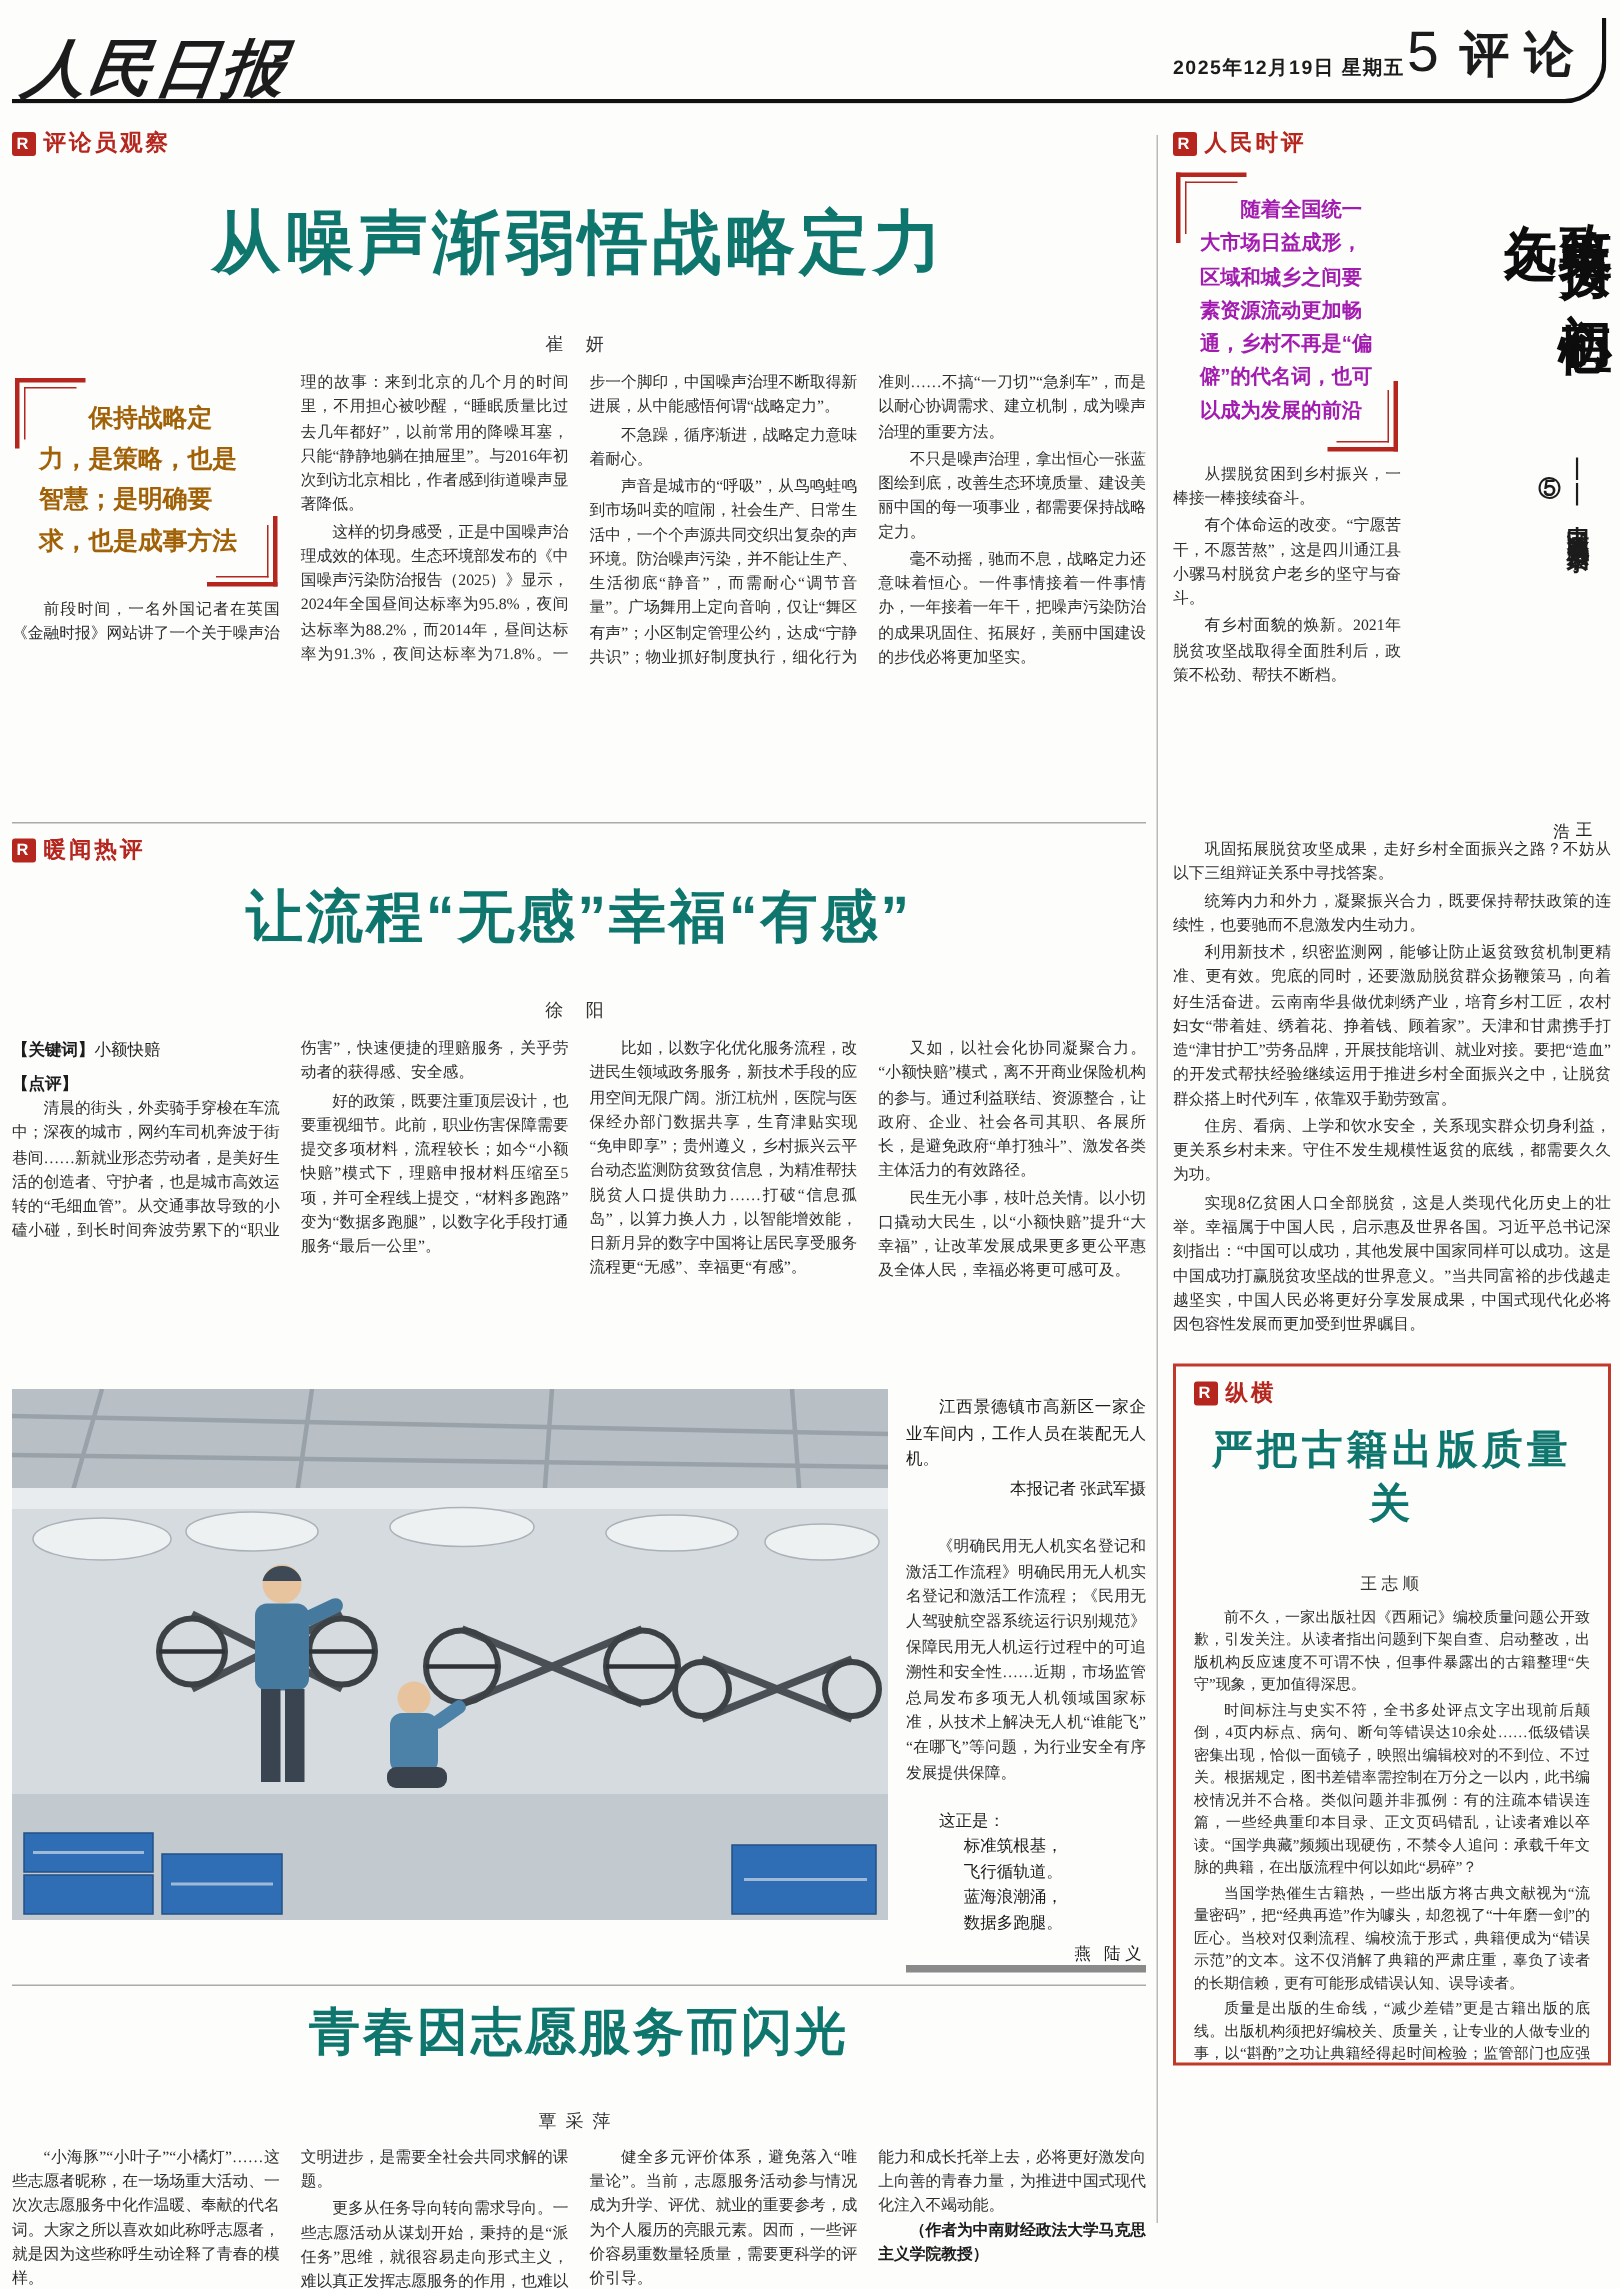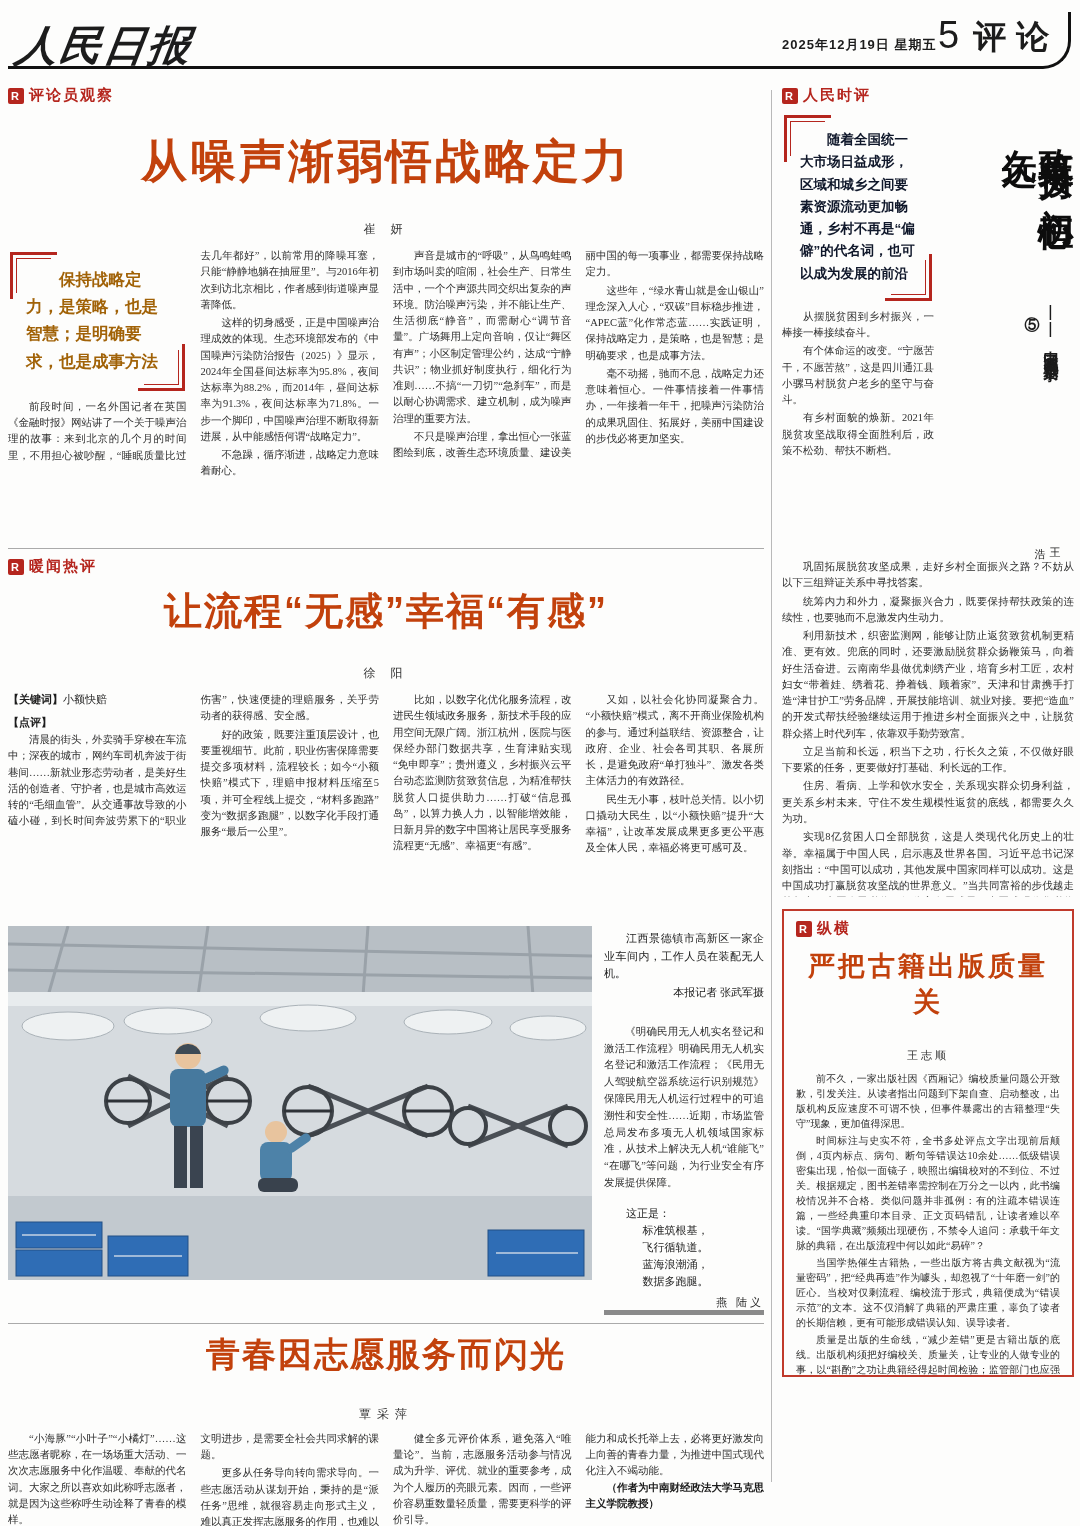--- a/index.html
+++ b/index.html
@@ -13,21 +13,21 @@
   .mast-date{position:absolute;top:36px;left:782px;font-size:13px;font-weight:700;
        font-family:"Liberation Sans",sans-serif;letter-spacing:1px;}
   .pagebox{position:absolute;top:14px;left:938px;display:flex;align-items:baseline;gap:14px;}
   .pagenum{font-size:38px;font-family:"Liberation Sans",sans-serif;}
   .pagename{font-size:33px;font-weight:900;font-family:"Liberation Sans",sans-serif;letter-spacing:10px;}
   
   .seclabel{display:flex;align-items:center;gap:5px;font-family:"Liberation Sans",sans-serif;
        font-weight:800;font-size:15px;color:#b5261e;letter-spacing:2px;}
   .seclogo{width:16px;height:16px;background:#b5261e;color:#fff;font-size:11px;font-weight:900;
        display:flex;align-items:center;justify-content:center;border-radius:2px;flex:0 0 auto;}
-  .headline{font-family:"Liberation Sans",sans-serif;font-weight:900;text-align:center;color:#c2410c;}
+  .headline{font-family:"Liberation Sans",sans-serif;font-weight:900;text-align:center;color:#0f766e;}
   .byline{text-align:center;font-size:12px;letter-spacing:6px;color:#333;margin-top:28px;}
   .para{font-size:10.5px;line-height:1.55;text-align:justify;text-indent:2em;margin:0 0 2px;color:#2e2e2e;}
   .hr{border:0;border-top:1px solid #aaa;margin:8px 0;}
   .cols4{column-count:4;column-gap:14px;overflow:hidden;}
   
   .quotebox{position:relative;padding:14px 16px 16px;margin:4px 2px 8px;break-inside:avoid;}
   .qc{position:absolute;}
   .qc-tl1{top:0;left:0;width:44px;height:44px;border-top:3px solid #b5261e;border-left:3px solid #b5261e;}
   .qc-tl2{top:6px;left:6px;width:34px;height:34px;border-top:1.5px solid #b5261e;border-left:1.5px solid #b5261e;}
   .qc-br1{bottom:0;right:0;width:44px;height:44px;border-bottom:3px solid #b5261e;border-right:3px solid #b5261e;}
@@ -58,21 +58,21 @@
   .poem-line{font-size:11px;margin:0 0 2px;padding-left:3.5em;}
   .poem-author{font-size:11px;text-align:right;letter-spacing:3px;margin-top:4px;}
   .thickbar{height:5px;background:#8a8a8a;margin-top:auto;}
   
   .youth-headline{font-size:34px;letter-spacing:2px;margin:8px 0 6px;}
   .youth-cols{height:160px;margin-top:8px;}
   .author-note{font-size:10.5px;line-height:1.55;text-indent:2em;font-weight:700;margin:0;}
   
   .tr-top{display:flex;margin-top:6px;}
   .tr-leftcol{width:152px;flex:0 0 auto;}
-  .tr-quote .quotetext{color:#0f172a;font-size:13.5px;}
+  .tr-quote .quotetext{color:#a21caf;font-size:13.5px;}
   .tr-vertical{flex:1;writing-mode:vertical-rl;display:flex;height:442px;padding-top:10px;box-sizing:border-box;}
   .tr-title{font-family:"Liberation Sans",sans-serif;font-weight:900;font-size:35px;line-height:1.05;
        letter-spacing:4px;color:#0d0d0d;}
   .tr-sub{font-family:"Liberation Sans",sans-serif;font-weight:700;font-size:15px;margin-top:110px;
        margin-right:14px;letter-spacing:2px;}
   .tr-byline{font-size:11px;margin-top:170px;margin-right:12px;letter-spacing:4px;}
   .tr-body{margin-top:6px;height:338px;overflow:hidden;}
   
   .zh-box{border:2.5px solid #c03a2b;margin-top:12px;padding:8px 12px 10px;height:468px;box-sizing:border-box;overflow:hidden;}
   .zh-headline{font-size:27px;letter-spacing:3px;margin:10px 0 6px;}
@@ -112,21 +112,20 @@
         <i class="qc qc-br1"></i>
         <i class="qc qc-br2"></i>
       <div class="quotetext">保持战略定力，是策略，也是智慧；是明确要求，也是成事方法</div>
     </div>
     <div>
         <p class="para">前段时间，一名外国记者在英国《金融时报》网站讲了一个关于噪声治理的故事：来到北京的几个月的时间里，不用担心被吵醒，“睡眠质量比过去几年都好”，以前常用的降噪耳塞，只能“静静地躺在抽屉里”。与2016年初次到访北京相比，作者感到街道噪声显著降低。</p>
         <p class="para">这样的切身感受，正是中国噪声治理成效的体现。生态环境部发布的《中国噪声污染防治报告（2025）》显示，2024年全国昼间达标率为95.8%，夜间达标率为88.2%，而2014年，昼间达标率为91.3%，夜间达标率为71.8%。一步一个脚印，中国噪声治理不断取得新进展，从中能感悟何谓“战略定力”。</p>
         <p class="para">不急躁，循序渐进，战略定力意味着耐心。</p>
         <p class="para">声音是城市的“呼吸”，从鸟鸣蛙鸣到市场叫卖的喧闹，社会生产、日常生活中，一个个声源共同交织出复杂的声环境。防治噪声污染，并不能让生产、生活彻底“静音”，而需耐心“调节音量”。广场舞用上定向音响，仅让“舞区有声”；小区制定管理公约，达成“宁静共识”；物业抓好制度执行，细化行为准则……不搞“一刀切”“急刹车”，而是以耐心协调需求、建立机制，成为噪声治理的重要方法。</p>
         <p class="para">不只是噪声治理，拿出恒心一张蓝图绘到底，改善生态环境质量、建设美丽中国的每一项事业，都需要保持战略定力。</p>
-        <p class="para">这些年，“绿水青山就是金山银山”理念深入人心，“双碳”目标稳步推进，“APEC蓝”化作常态蓝……实践证明，保持战略定力，是策略，也是智慧；是明确要求，也是成事方法。</p>
         <p class="para">毫不动摇，驰而不息，战略定力还意味着恒心。一件事情接着一件事情办，一年接着一年干，把噪声污染防治的成果巩固住、拓展好，美丽中国建设的步伐必将更加坚实。</p>
       </div>
   </div>
 
   <hr class="hr">
 
   <div class="seclabel">
     <span class="seclogo">R</span>
     <span>暖闻热评</span>
   </div>
@@ -277,21 +276,20 @@
       <div class="tr-sub">——中国减贫脱贫启示录⑤</div>
       <div class="tr-byline">王  浩</div>
     </div>
   </div>
 
   <div class="tr-body">
     <div>
         <p class="para">巩固拓展脱贫攻坚成果，走好乡村全面振兴之路？不妨从以下三组辩证关系中寻找答案。</p>
         <p class="para">统筹内力和外力，凝聚振兴合力，既要保持帮扶政策的连续性，也要驰而不息激发内生动力。</p>
         <p class="para">利用新技术，织密监测网，能够让防止返贫致贫机制更精准、更有效。兜底的同时，还要激励脱贫群众扬鞭策马，向着好生活奋进。云南南华县做优刺绣产业，培育乡村工匠，农村妇女“带着娃、绣着花、挣着钱、顾着家”。天津和甘肃携手打造“津甘护工”劳务品牌，开展技能培训、就业对接。要把“造血”的开发式帮扶经验继续运用于推进乡村全面振兴之中，让脱贫群众搭上时代列车，依靠双手勤劳致富。</p>
-        <p class="para">立足当前和长远，积当下之功，行长久之策，不仅做好眼下要紧的任务，更要做好打基础、利长远的工作。</p>
         <p class="para">住房、看病、上学和饮水安全，关系现实群众切身利益，更关系乡村未来。守住不发生规模性返贫的底线，都需要久久为功。</p>
         <p class="para">实现8亿贫困人口全部脱贫，这是人类现代化历史上的壮举。幸福属于中国人民，启示惠及世界各国。习近平总书记深刻指出：“中国可以成功，其他发展中国家同样可以成功。这是中国成功打赢脱贫攻坚战的世界意义。”当共同富裕的步伐越走越坚实，中国人民必将更好分享发展成果，中国式现代化必将因包容性发展而更加受到世界瞩目。</p>
       </div>
 
   </div>
 
   <div class="zh-box">
     <div class="seclabel">
       <span class="seclogo">R</span>
       <span>纵横</span>

